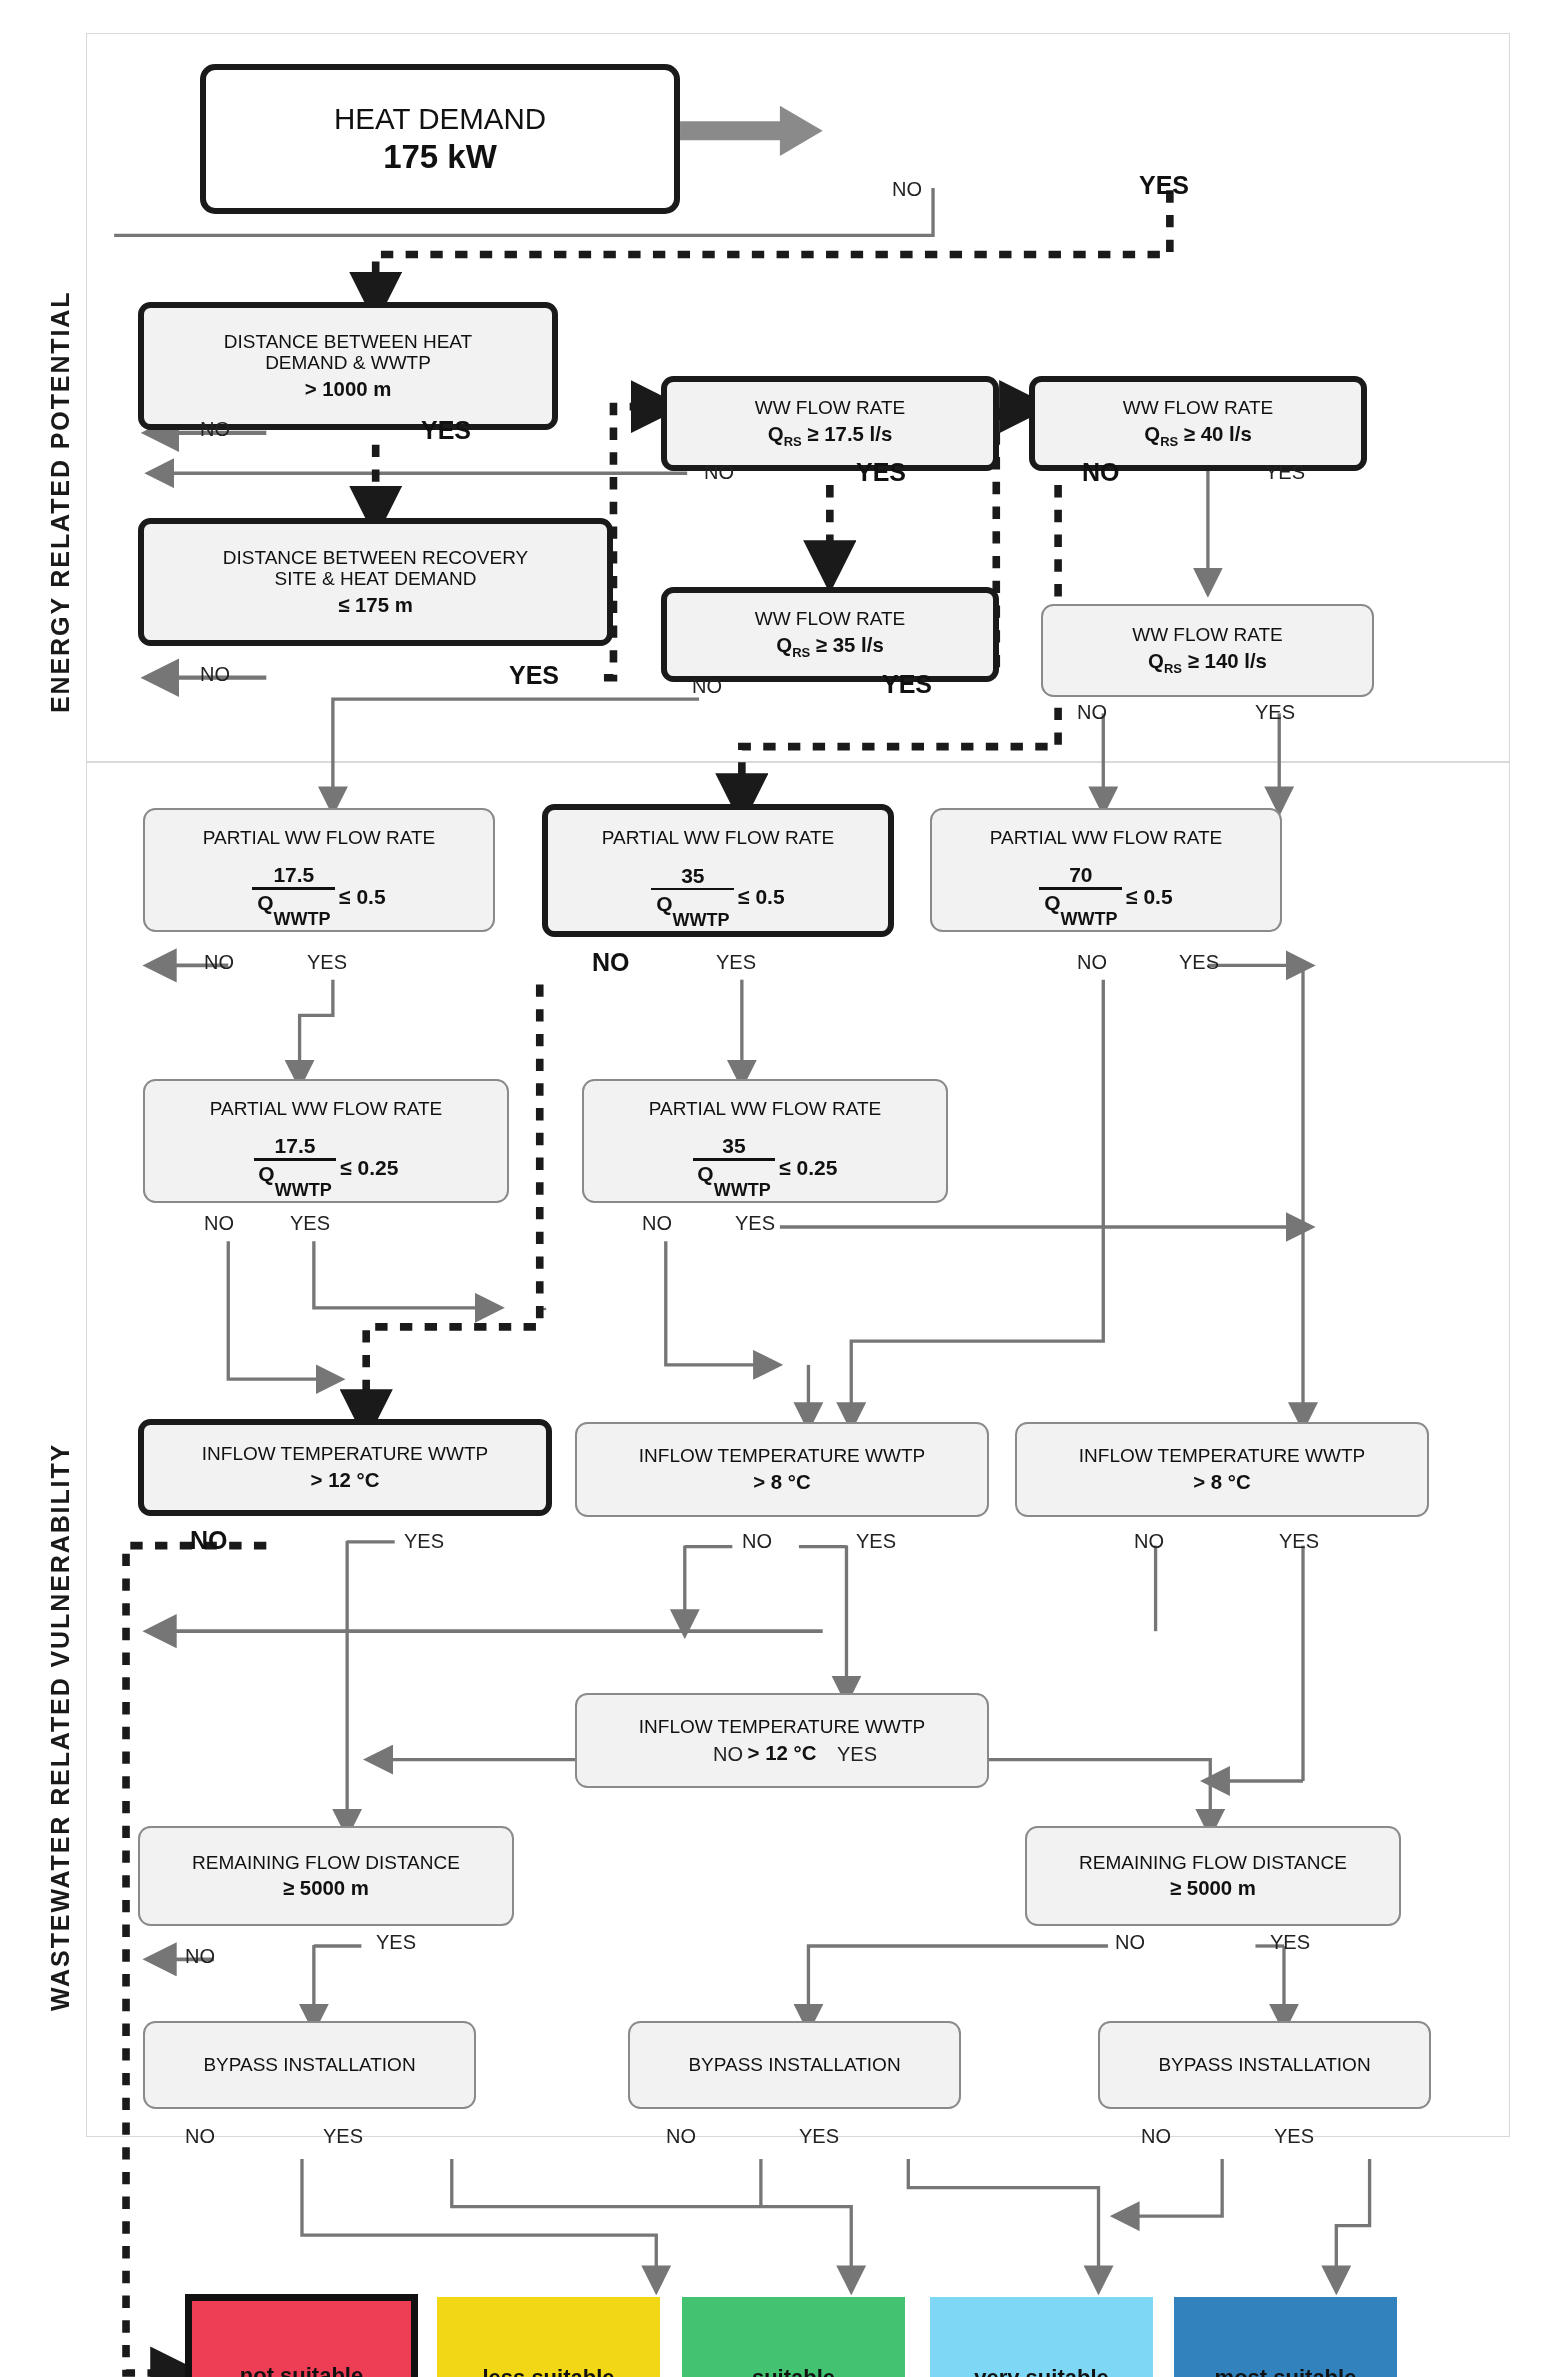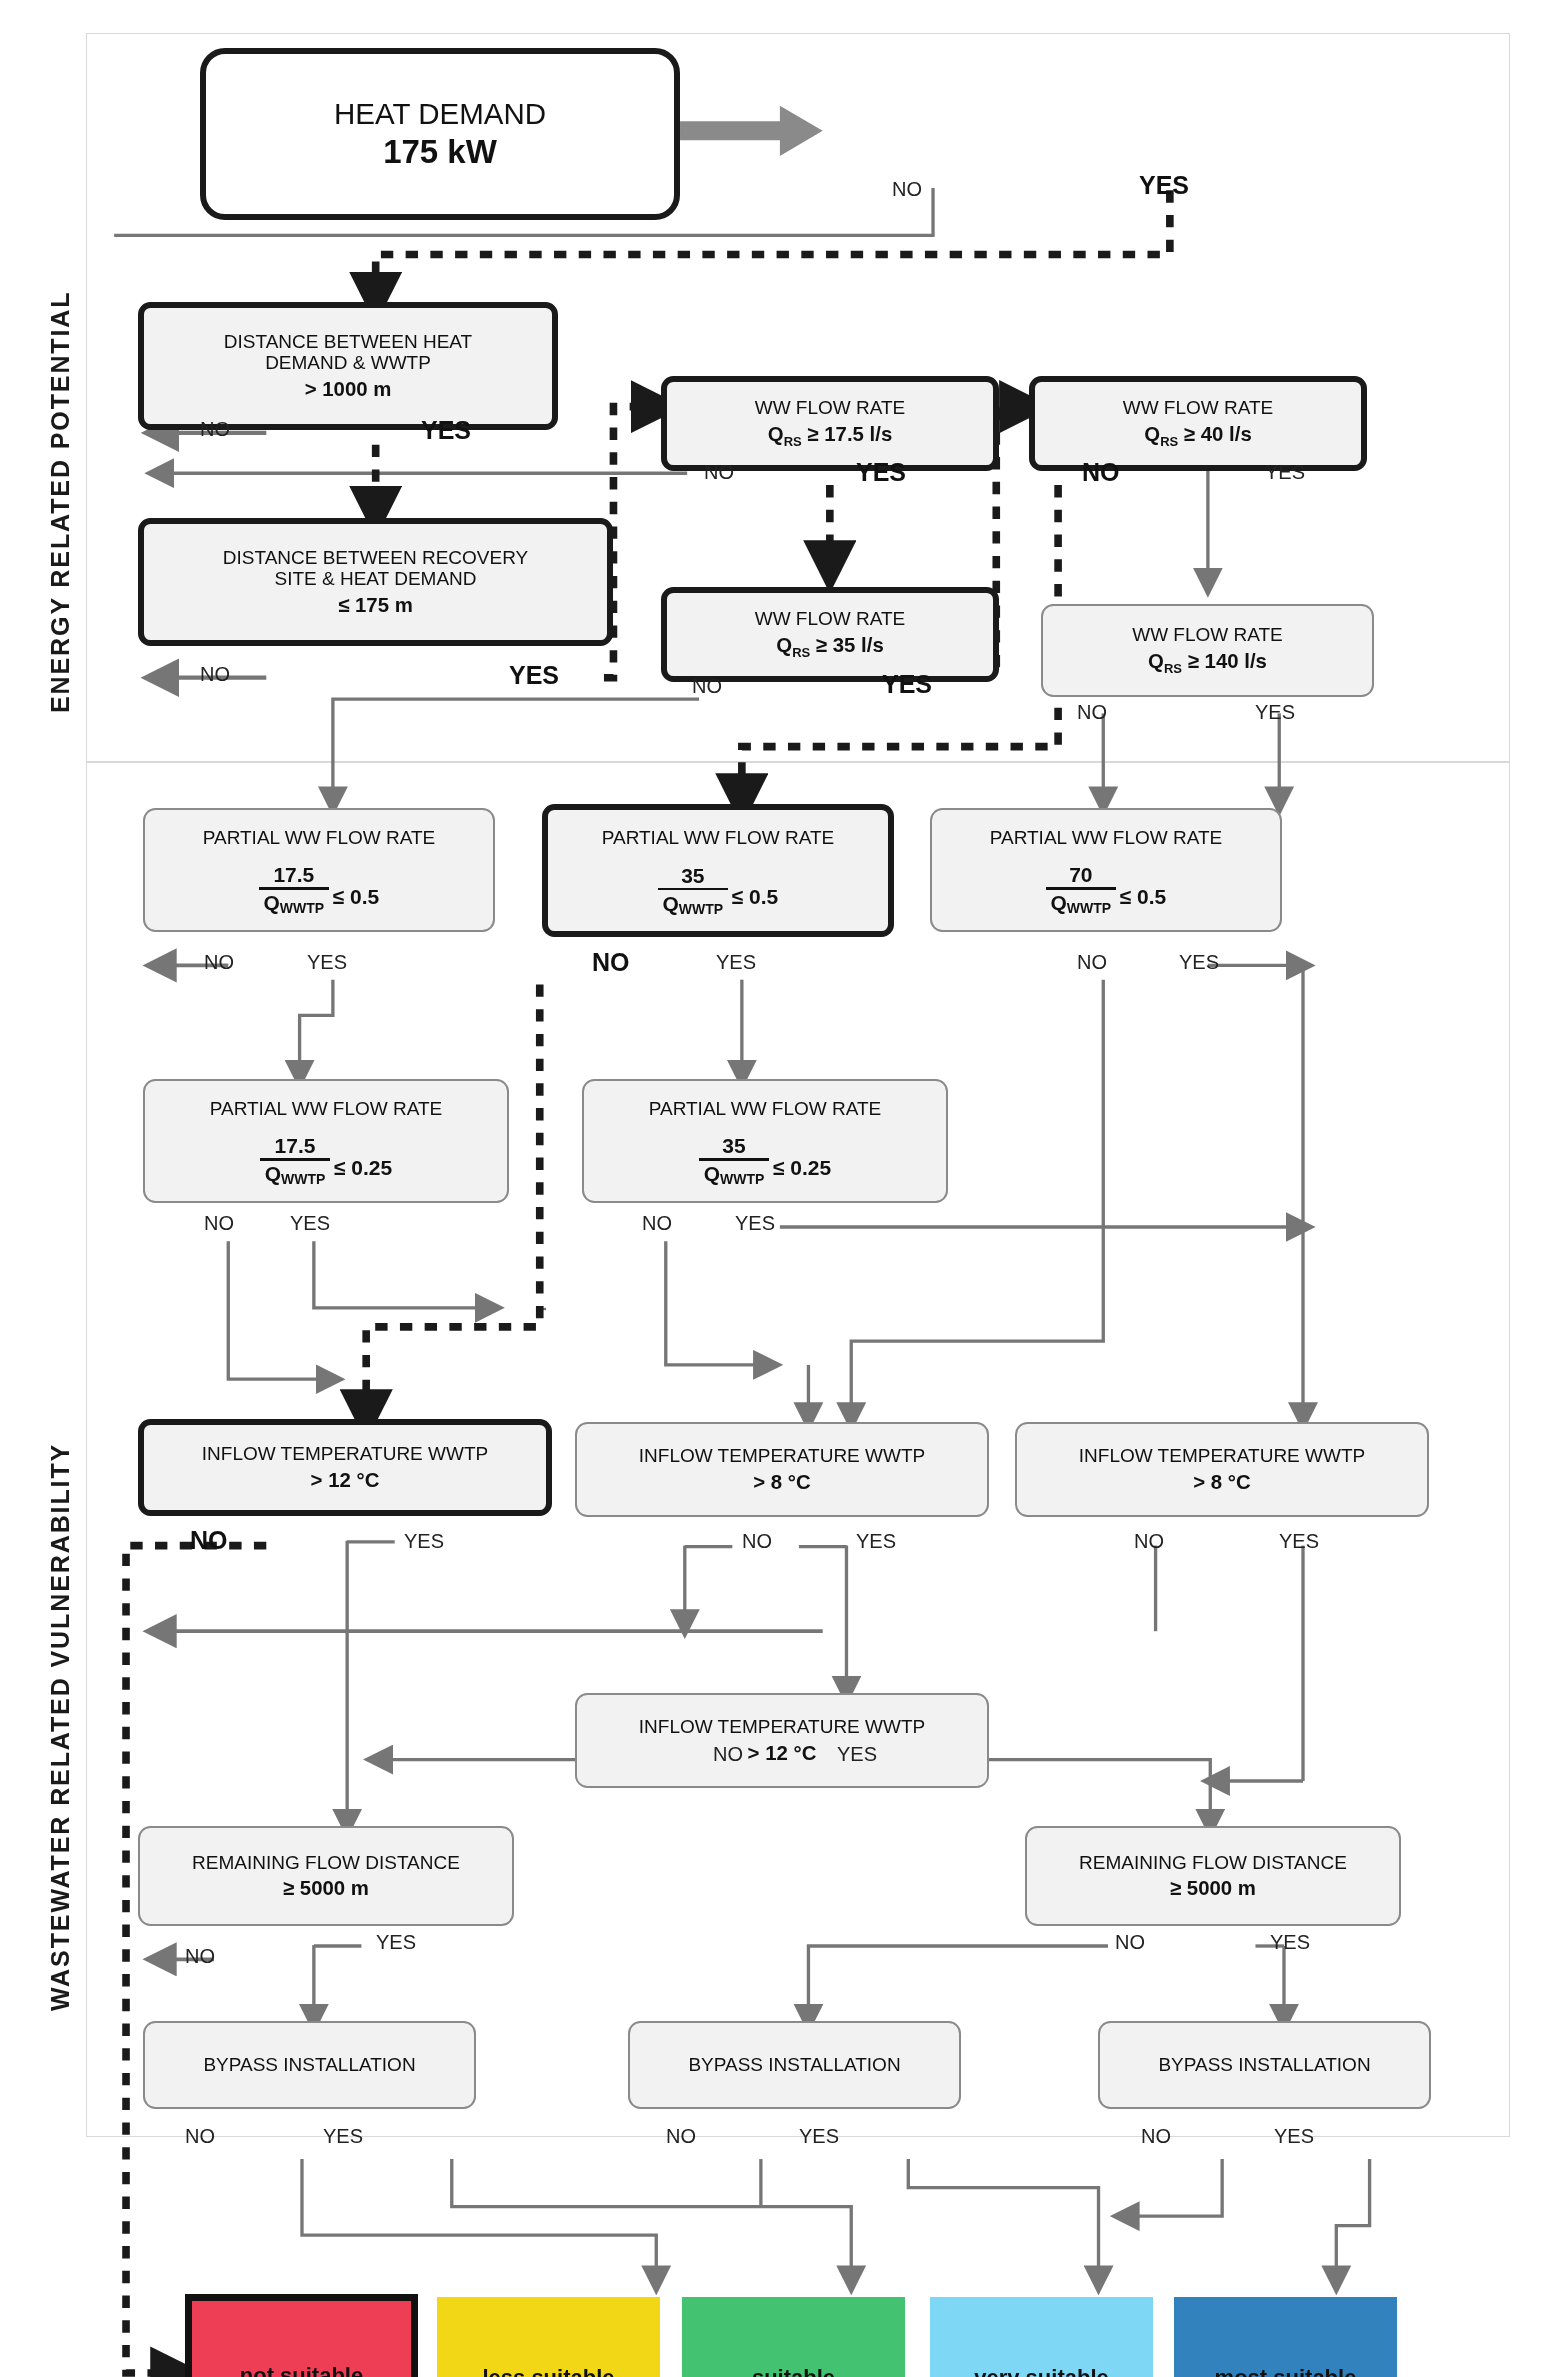--- a/index.html
+++ b/index.html
@@ -42,21 +42,21 @@
   .node .l2{font-size:20.4px;font-weight:bold;margin-top:4.3px;}
   .node .title-lg{font-size:29.5px;font-weight:400;}
   .node .value-lg{font-size:33px;font-weight:bold;margin-top:4.8px;}
 
   
   .frac-row{display:flex;align-items:center;justify-content:center;margin-top:16px;}
   .frac{display:inline-flex;flex-direction:column;align-items:center;line-height:1;}
   .frac .num{font-size:21px;font-weight:bold;padding:0 8.6px;}
   .frac .bar{height:2.4px;background:#111;width:100%;margin:2.4px 0;}
   .frac .den{font-size:21px;font-weight:bold;padding:0 4.8px;}
-  .frac .den sub{font-size:14px;font-weight:bold;vertical-align:baseline;position:relative;top:3px;}
+  .frac .den sub{font-size:18px;font-weight:bold;vertical-align:baseline;position:relative;top:15px;}
   .cmp{font-size:21px;font-weight:bold;margin-left:3.8px;align-self:flex-end;position:relative;top:-4.8px;}
 
   
   .result{
     position:absolute;box-sizing:border-box;
     display:flex;align-items:center;justify-content:center;
     font-size:22px;font-weight:bold;color:#111;
   }
   .result.outlined{border:7.6px solid #111;}
 
@@ -189,21 +189,21 @@
       <path d="M2060,1420 L2095,1420 L2095,855 L2165,855" marker-end="url(#ab)"></path>
 
       <path d="M2225,1020 L2225,1570 L1560,1570 L1560,1690" marker-end="url(#ab)"></path>
 
       <path d="M1135,2070 L1135,2790 L770,2790 L770,2985" marker-end="url(#ab)"></path>
 
       <path d="M560,3250 L265,3250 L265,4990 L380,4990" marker-end="url(#ab)"></path>
     </g>
   </svg>
 
-  <div class="node bold white" style="left:200px;top:48px;width:480px;height:172px;border-radius:25px;">
+  <div class="node bold white" style="left:200px;top:64px;width:480px;height:150px;border-radius:15px;">
     <div class="title-lg">HEAT DEMAND</div>
     <div class="value-lg">175 kW</div>
   </div>
 
 
   <div class="node bold" style="left:138px;top:302px;width:420px;height:128px;">
     <div class="l1">DISTANCE BETWEEN HEAT</div>
     <div class="l1">DEMAND &amp; WWTP</div>
     <div class="l2">&gt; 1000 m</div>
   </div>

